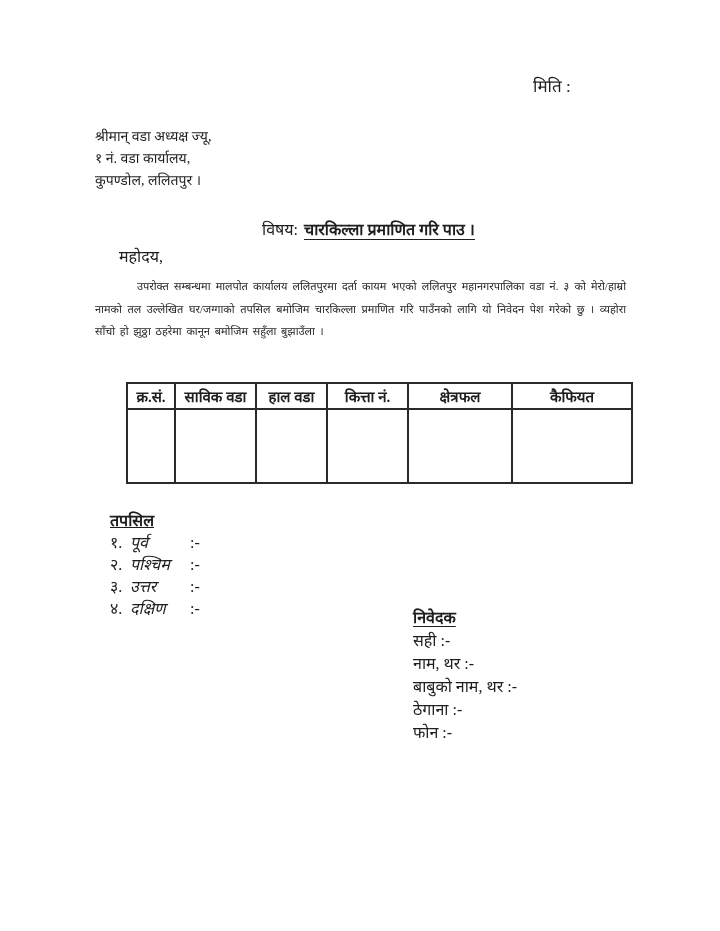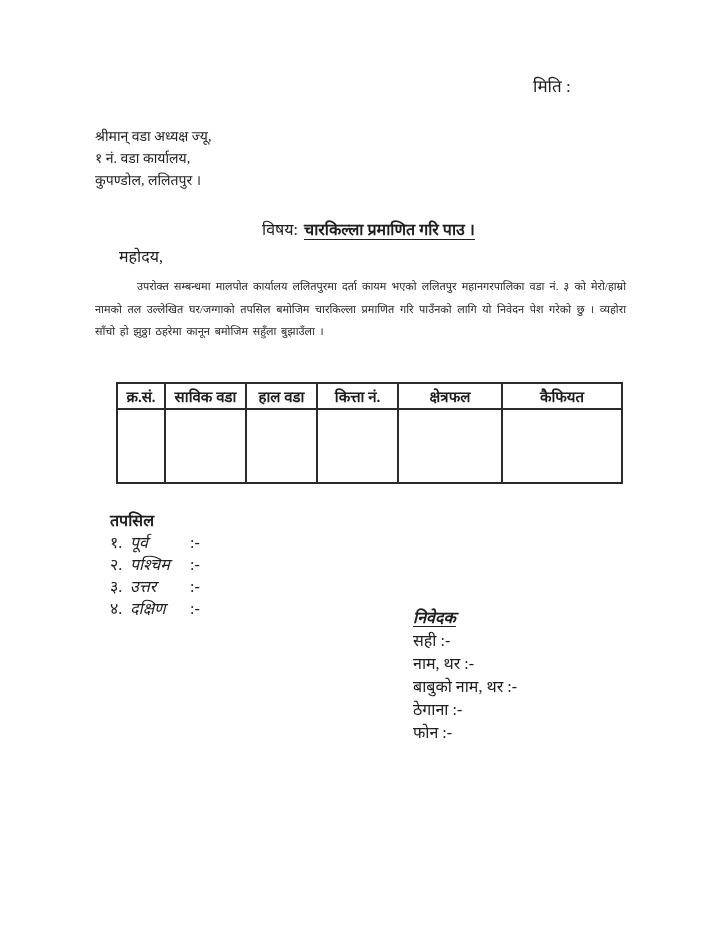--- a/index.html
+++ b/index.html
@@ -58,21 +58,21 @@
     font-size: 11px;
     line-height: 22.5px;
     text-align: justify;
     text-indent: 42px;
     margin: 0;
     word-spacing: 2px;
   }
   .info-table {
     position: absolute;
     top: 382px;
-    left: 116px;
+    left: 126px;
     border-collapse: collapse;
     table-layout: fixed;
   }
   .info-table th, .info-table td {
     border: 2px solid #2a2a2a;
     font-size: 15px;
     padding: 0 2px;
   }
   .info-table th {
     font-weight: bold;
@@ -91,20 +91,21 @@
   .col-rem   { width: 120px; }
   .tapasil {
     position: absolute;
     top: 510px;
     left: 110px;
     font-size: 16px;
     line-height: 22px;
   }
   .tapasil-heading {
     font-weight: bold;
+    text-decoration: underline;
   }
   .tapasil-item .t-num {
     display: inline-block;
     width: 20px;
   }
   .tapasil-item .t-label {
     display: inline-block;
     width: 60px;
     font-style: italic;
   }
@@ -112,21 +113,20 @@
     position: absolute;
     top: 606px;
     left: 413px;
     font-size: 16px;
     line-height: 23px;
   }
   .applicant-heading {
     font-weight: bold;
     text-decoration: underline;
     text-underline-offset: 3px;
-    font-style: italic;
   }
 </style>
 </head>
 <body>
 
 <div class="page">
 
   <div class="date-line">मिति :</div>
 
   <div class="recipient">

